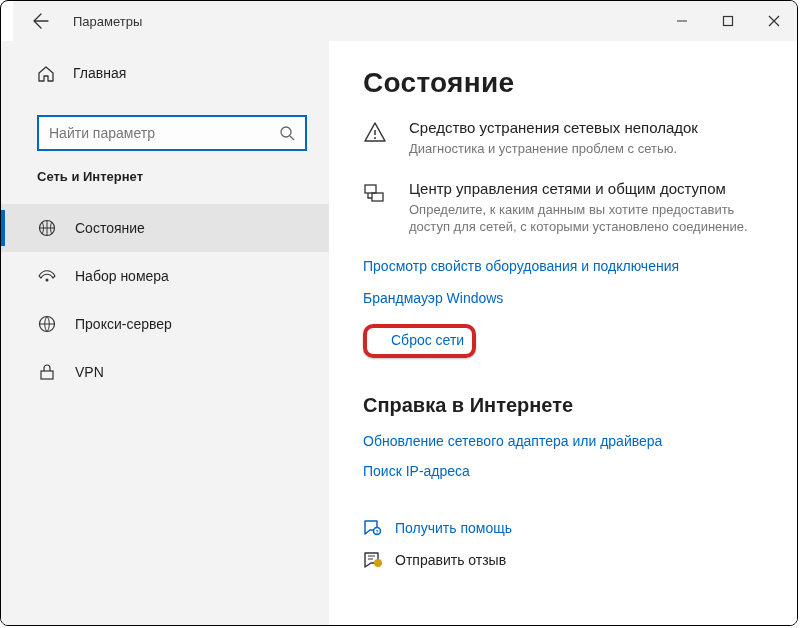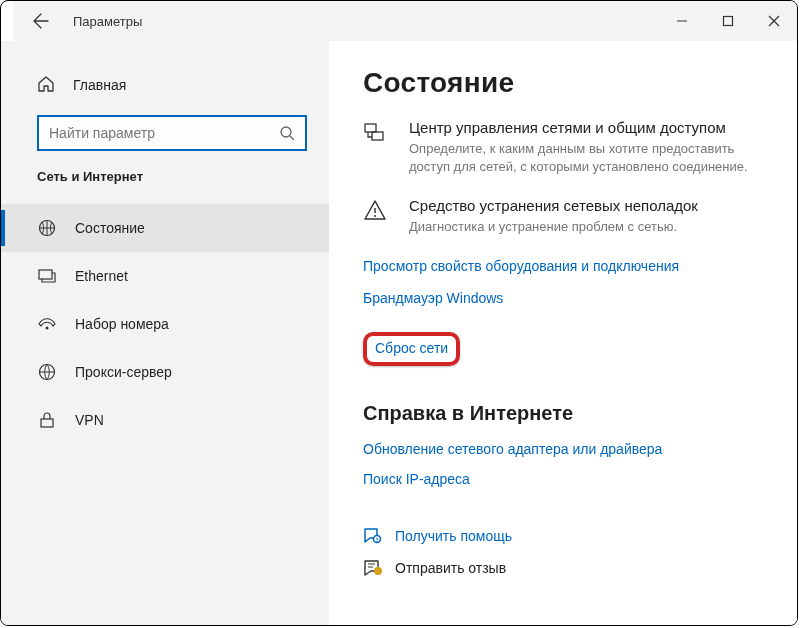--- a/index.html
+++ b/index.html
@@ -67,21 +67,21 @@
   }
   .sidebar {
     width: 328px;
     background: #f3f3f3;
     padding: 18px 0 0 0;
     display: flex;
     flex-direction: column;
   }
   .home-row {
     display: flex;
-    align-items: flex-end;
+    align-items: flex-start;
     padding: 6px 22px 6px 36px;
     gap: 18px;
     cursor: pointer;
     min-height: 40px;
   }
   .search-wrap {
     margin: 16px 22px 18px 36px;
   }
   .search-box {
     width: 100%;
@@ -172,22 +172,22 @@
     color: #0067c0;
     font-size: 14px;
     cursor: pointer;
     display: inline-block;
     margin-bottom: 16px;
   }
   .reset-highlight {
     display: inline-block;
     border: 4px solid #d22525;
     border-radius: 10px;
-    padding: 4px 8px 6px 8px;
-    margin-top: 10px;
+    padding: 4px 8px 6px 24px;
+    margin-top: 2px;
     margin-bottom: 36px;
     box-shadow: 0 1px 2px rgba(0,0,0,0.25);
   }
   .reset-highlight .link { margin: 0; }
   .section-heading {
     font-size: 20px;
     font-weight: 600;
     margin-bottom: 16px;
   }
   .help-row {
@@ -275,29 +275,20 @@
       <div class="nav-item selected">
         <span class="icon-slot">
           <svg width="18" height="18" viewBox="0 0 18 18">
               <circle cx="9" cy="9" r="7.5" stroke="#333" stroke-width="1.2" fill="none"></circle>
               <path d="M9 1.5v15M1.5 9h15M4 3c2 3 2 9 0 12M14 3c-2 3-2 9 0 12" stroke="#333" stroke-width="1" fill="none"></path>
             </svg>
         </span>
         <span>Состояние</span>
       </div>
 
-      <div class="nav-item">
-        <span class="icon-slot">
-          <svg width="18" height="18" viewBox="0 0 18 18">
-              <rect x="1" y="3" width="13" height="9" stroke="#333" stroke-width="1.2" fill="none"></rect>
-              <path d="M14 6h3v9H4v-3" stroke="#333" stroke-width="1.2" fill="none"></path>
-            </svg>
-        </span>
-        <span>Ethernet</span>
-      </div>
 
       <div class="nav-item">
         <span class="icon-slot">
           <svg width="18" height="14" viewBox="0 0 18 14">
               <path d="M1 7c4-7 12-7 16 0l-2 2c-3-5-9-5-12 0z" stroke="#333" stroke-width="1.1" fill="none"></path>
               <circle cx="9" cy="11" r="1.5" fill="#333"></circle>
             </svg>
         </span>
         <span>Набор номера</span>
       </div>
@@ -318,46 +309,46 @@
               <rect x="3" y="8" width="12" height="8" stroke="#333" stroke-width="1.2" fill="none"></rect>
               <path d="M6 8V5a3 3 0 0 1 6 0v3" stroke="#333" stroke-width="1.2" fill="none"></path>
             </svg>
         </span>
         <span>VPN</span>
       </div>
     </div>
 
     <div class="main">
       <div class="page-title">Состояние</div>
+
+      <div class="feature-row">
+        <div class="ficon">
+          <svg width="24" height="22" viewBox="0 0 24 22">
+              <path d="M12 2 2 20h20z" stroke="#333" stroke-width="1.5" fill="none" stroke-linejoin="round"></path>
+              <path d="M12 9v5" stroke="#333" stroke-width="1.5"></path>
+              <circle cx="12" cy="17" r="1" fill="#333"></circle>
+            </svg>
+        </div>
+        <div>
+          <div class="ftitle">Средство устранения сетевых неполадок</div>
+          <div class="fdesc">Диагностика и устранение проблем с сетью.</div>
+        </div>
+      </div>
 
       <div class="feature-row">
         <div class="ficon">
           <svg width="24" height="24" viewBox="0 0 24 24">
               <rect x="2" y="3" width="11" height="8" stroke="#333" stroke-width="1.3" fill="none"></rect>
               <rect x="9" y="11" width="11" height="8" stroke="#333" stroke-width="1.3" fill="none"></rect>
               <path d="M5 11v5h4" stroke="#333" stroke-width="1.3" fill="none"></path>
             </svg>
         </div>
         <div>
           <div class="ftitle">Центр управления сетями и общим доступом</div>
           <div class="fdesc">Определите, к каким данным вы хотите предоставить доступ для сетей, с которыми установлено соединение.</div>
-        </div>
-      </div>
-
-      <div class="feature-row">
-        <div class="ficon">
-          <svg width="24" height="22" viewBox="0 0 24 22">
-              <path d="M12 2 2 20h20z" stroke="#333" stroke-width="1.5" fill="none" stroke-linejoin="round"></path>
-              <path d="M12 9v5" stroke="#333" stroke-width="1.5"></path>
-              <circle cx="12" cy="17" r="1" fill="#333"></circle>
-            </svg>
-        </div>
-        <div>
-          <div class="ftitle">Средство устранения сетевых неполадок</div>
-          <div class="fdesc">Диагностика и устранение проблем с сетью.</div>
         </div>
       </div>
 
       <div><span class="link">Просмотр свойств оборудования и подключения</span></div>
       <div><span class="link">Брандмауэр Windows</span></div>
 
       <div class="reset-highlight">
         <span class="link">Сброс сети</span>
       </div>
 

